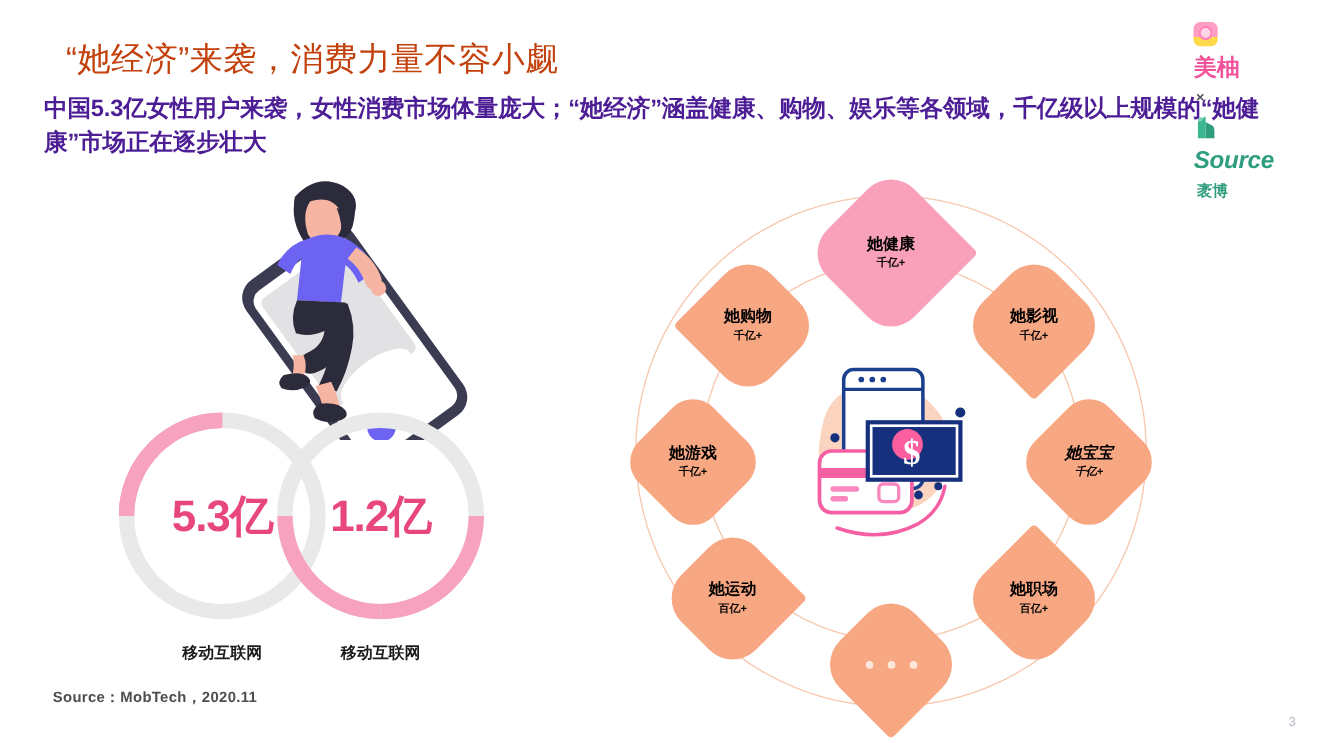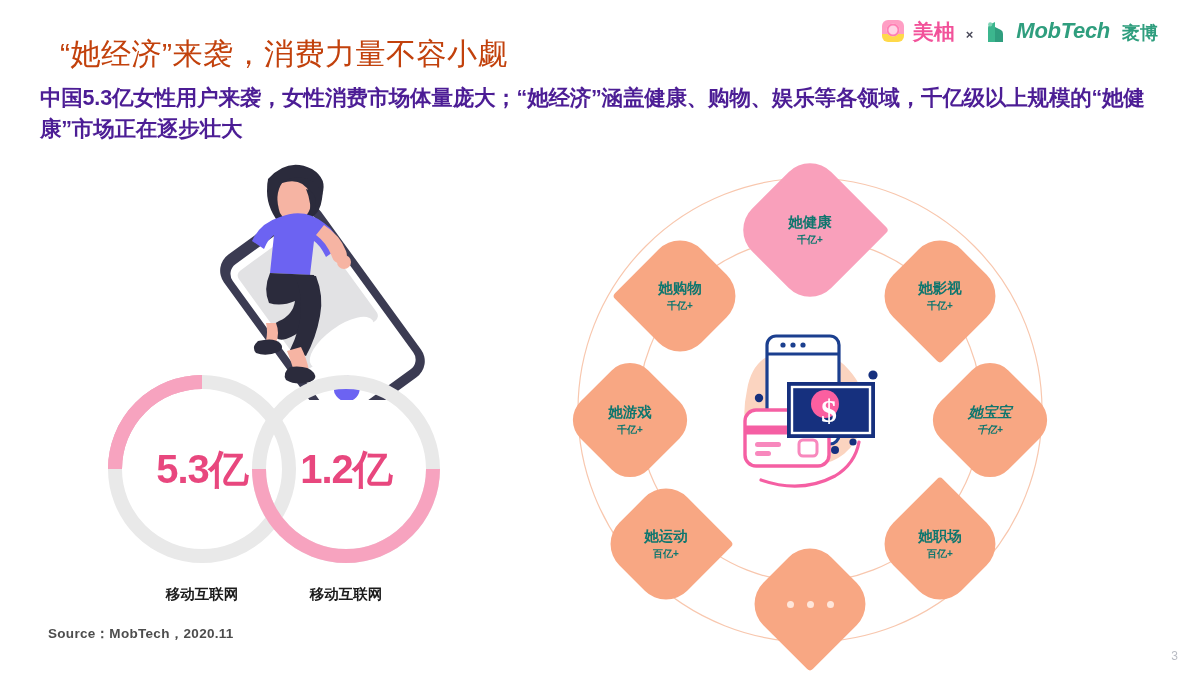--- a/index.html
+++ b/index.html
@@ -11,21 +11,21 @@
   }
   #slide {
     position: relative;
     width: 1200px; height: 675px;
     background: #ffffff;
   }
 
   
   #brand-bar {
     position: absolute; top: 20px; right: 42px;
-    display: flex; align-items: flex-end; gap: 9px;
+    display: flex; align-items: flex-start; gap: 9px; flex-direction: column;
   }
   .meiyou-mark {
     width: 22px; height: 22px; border-radius: 6px;
     background: linear-gradient(180deg,#ff9ec4 0 62%, #ffd94a 62% 100%);
     position: relative; flex: none;
   }
   .meiyou-mark::after {
     content:""; position:absolute; left:50%; top:44%;
     transform: translate(-50%,-50%);
     width: 13px; height: 13px; border-radius: 50%;
@@ -38,21 +38,21 @@
   }
   .brand-x { font-size: 13px; font-weight: bold; color: #4a4a5a; margin: 0 2px; }
   .mob-mark {
     width: 23px; height: 21px; flex: none; position: relative;
   }
   .mobtech-text {
     font-size: 22px; font-weight: bold; font-style: italic;
     color: #2f9e7e; letter-spacing: -0.3px; line-height: 1;
   }
   .mobtech-cn {
-    font-size: 18px; font-weight: bold; color: #2f9e7e;
+    font-size: 14px; font-weight: bold; color: #2f9e7e;
     margin-left: 3px; line-height: 1;
   }
 
   #title {
     position: absolute; left: 60px; top: 34px;
     font-size: 30px; font-weight: normal; color: #c2410c;
     letter-spacing: 0.5px; white-space: nowrap;
   }
   #subtitle {
     position: absolute; left: 40px; top: 83px;
@@ -102,21 +102,21 @@
   }
 
   
   #cluster { position: absolute; left: 560px; top: 160px; width: 500px; height: 500px; }
   #cluster-rings { position: absolute; inset: 0; }
 
   .node {
     position: absolute; width: 96px; height: 96px;
     display: flex; flex-direction: column;
     align-items: center; justify-content: center;
-    color: #0f766e; text-align: center;
+    color: #000000; text-align: center;
     line-height: 1.35;
   }
   .node .n-name { font-size: 14.5px; font-weight: bold; }
   .node .n-val  { font-size: 10px; font-weight: bold; }
   .node-shape {
     position: absolute; inset: 0;
     background: #f8a783;
     transform: rotate(45deg);
   }
   .node-text { position: relative; z-index: 2; }
@@ -150,21 +150,21 @@
     <div class="meiyou-mark"></div>
     <div class="meiyou-text">美柚</div>
     <div class="brand-x">×</div>
     <div class="mob-mark">
       <svg width="23" height="21" viewBox="0 0 23 21">
         <path d="M4 21 L4 7 Q4 4 7 3 L11 1 L11 21 Z" fill="#3cb68e"></path>
         <path d="M11 21 L11 6 L17 9 Q19 10 19 13 L19 21 Z" fill="#2f9e7e"></path>
         <circle cx="6.2" cy="3.4" r="2.1" fill="#7fd3b6"></circle>
       </svg>
     </div>
-    <div class="mobtech-text">MobTech</div>
+    <div class="mobtech-text">Source</div>
     <div class="mobtech-cn">袤博</div>
   </div>
 
   <div id="title">“她经济”来袭，消费力量不容小觑</div>
   <div id="subtitle">中国5.3亿女性用户来袭，女性消费市场体量庞大；“她经济”涵盖健康、购物、娱乐等各领域，千亿级以上规模的“她健康”市场正在逐步壮大</div>
 
   <div id="left-panel">
 
     <div id="woman-illo">
       <svg width="230" height="245" viewBox="0 0 230 245">

